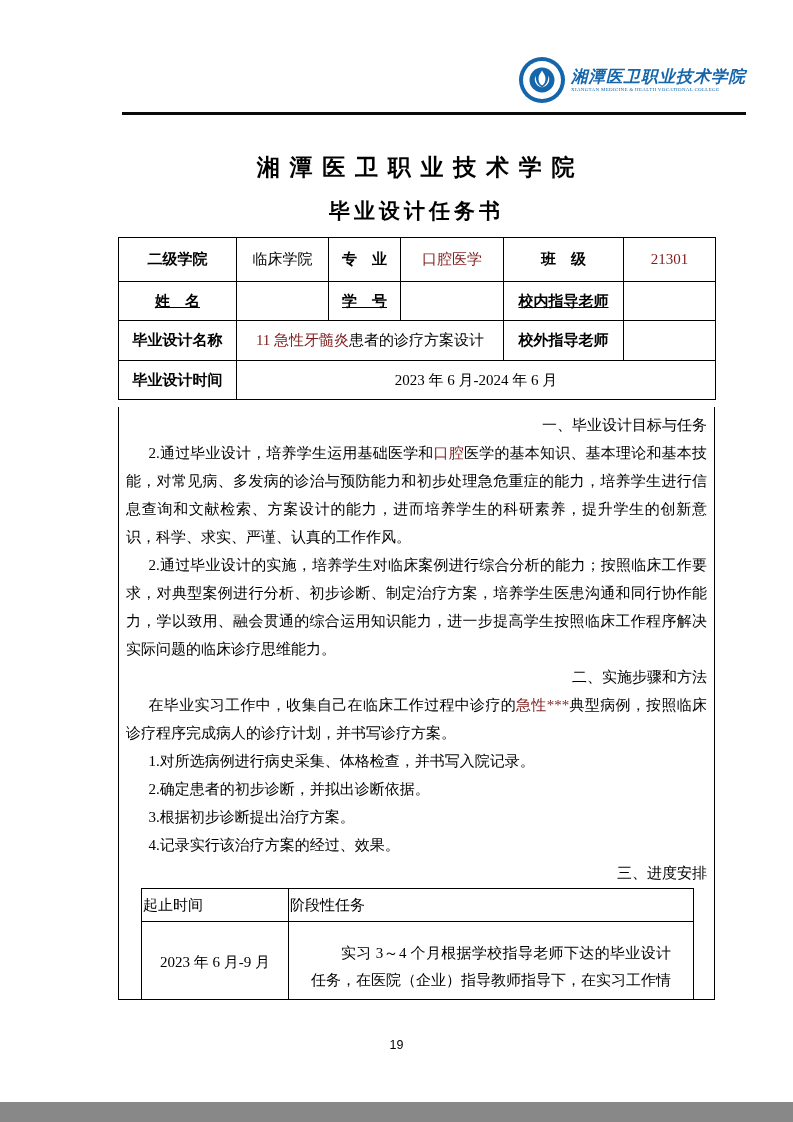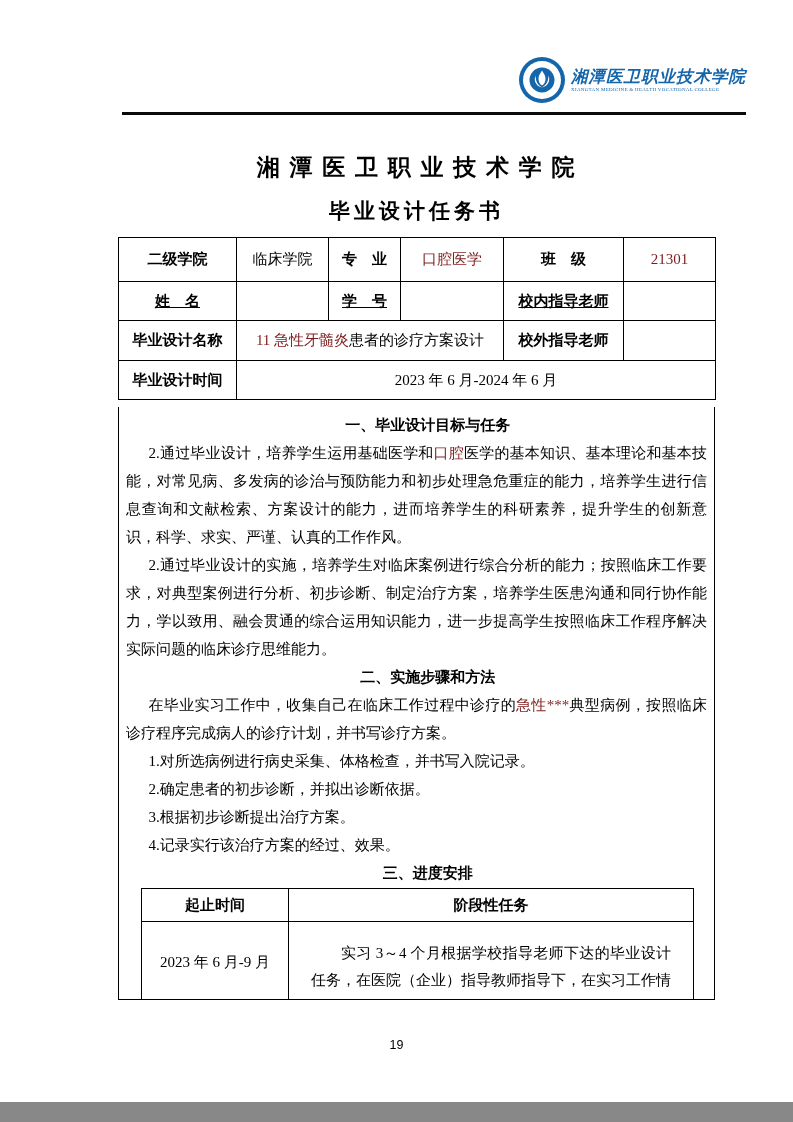--- a/index.html
+++ b/index.html
@@ -33,25 +33,25 @@
   .red{color:#7f1d1d;}
   .proj-cell{font-size:14.5px;}
   
   .content-box{
     position:absolute;top:407px;left:118px;width:597px;height:593px;
     box-sizing:border-box;border:1.5px solid #000;border-top:none;
     padding:4px 7px 0 7px;overflow:hidden;
   }
   .content-box p{margin:0;font-size:15px;line-height:28px;text-align:justify;
     text-indent:1.5em;}
-  .content-box p.heading{font-weight:bold;text-align:center;}
+  .content-box p.heading{font-weight:normal;text-align:right;}
   
   .schedule-table{width:552px;margin:1px 0 0 15px;}
   .schedule-table td{border:1.5px solid #000;vertical-align:middle;font-size:15px;}
-  .sched-head td{height:30px;text-align:center;font-weight:bold;}
+  .sched-head td{height:30px;font-weight:normal;}
   .sched-row td{height:78px;}
   .time-cell{text-align:center;}
   .task-cell{padding:0 6px;vertical-align:top;}
   .task-clip{height:77px;overflow:hidden;}
   .task-clip p{margin:16px;font-size:15px;line-height:27px;text-align:justify;text-indent:2em;}
   
   .page-number{position:absolute;top:1038px;left:0;width:100%;text-align:center;
     font-size:12.5px;font-family:"Liberation Sans","DejaVu Sans",sans-serif;}
 </style>
 </head>

